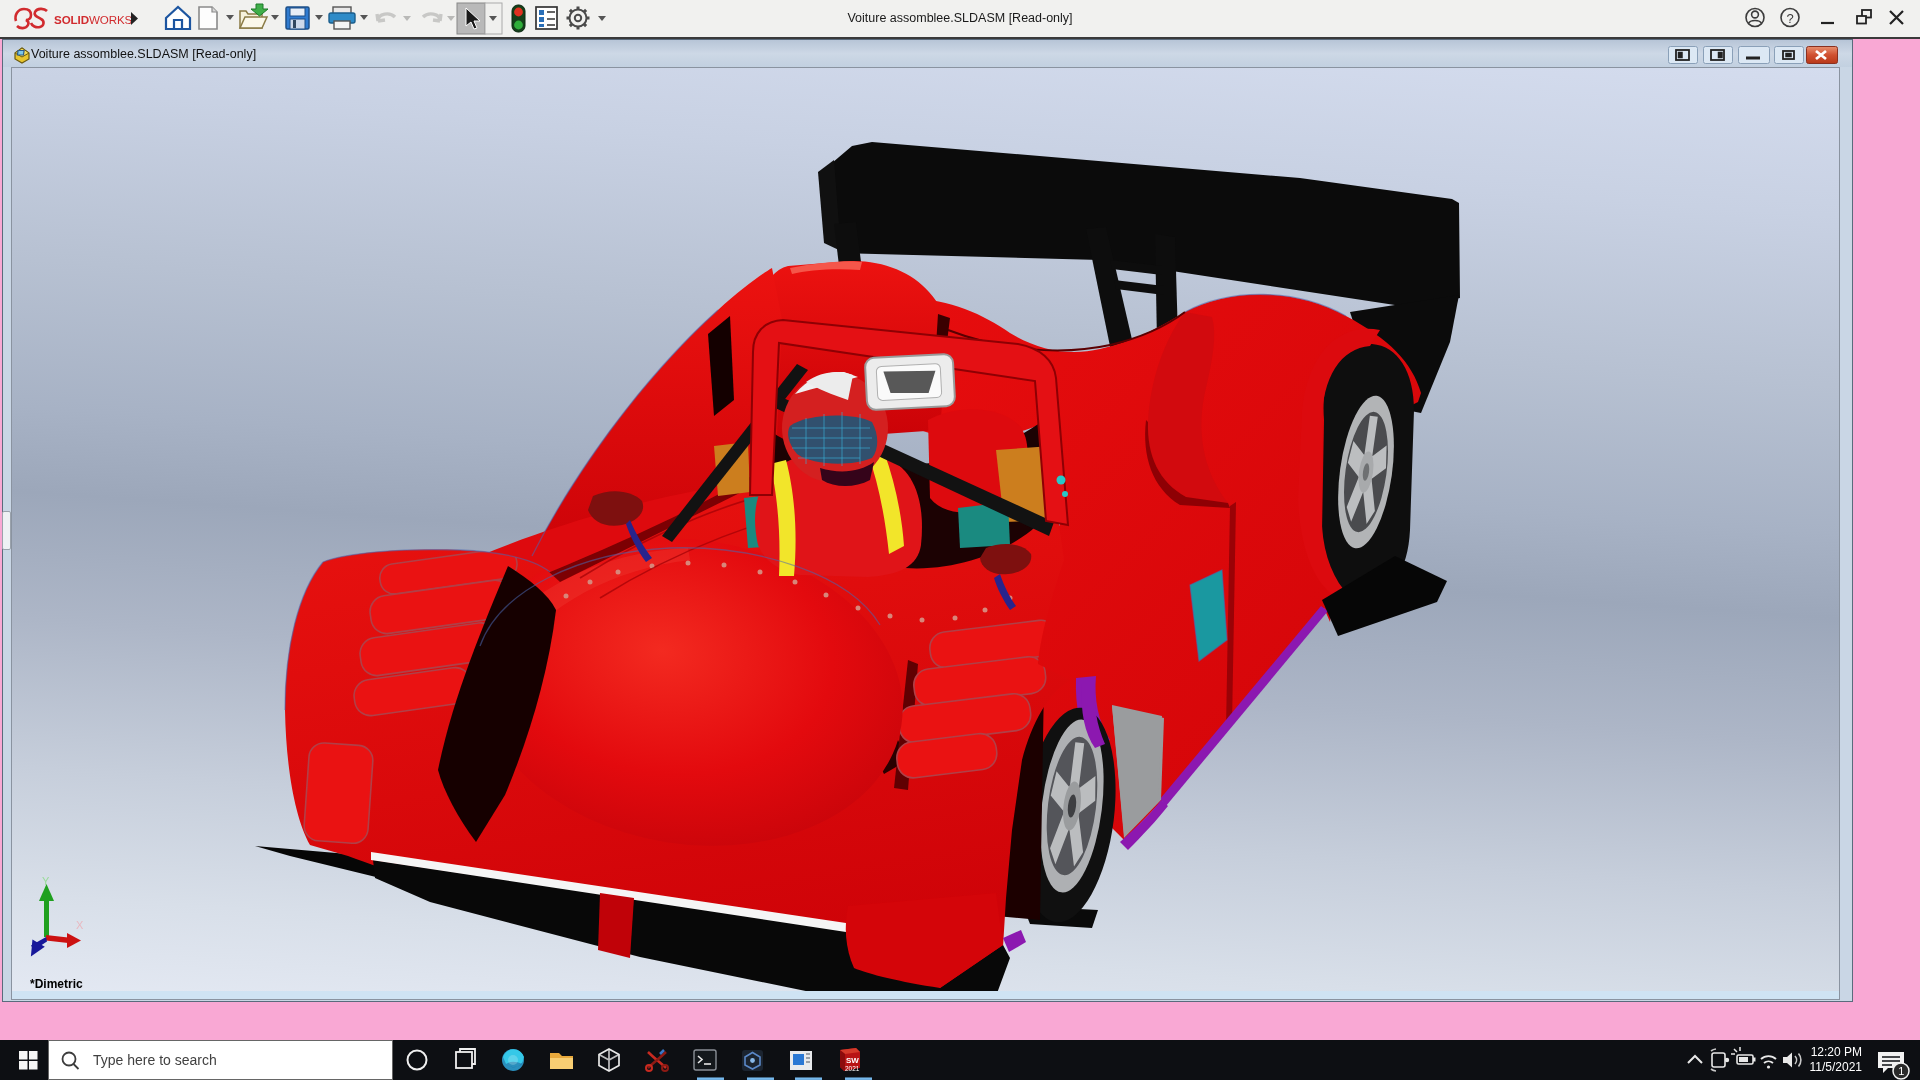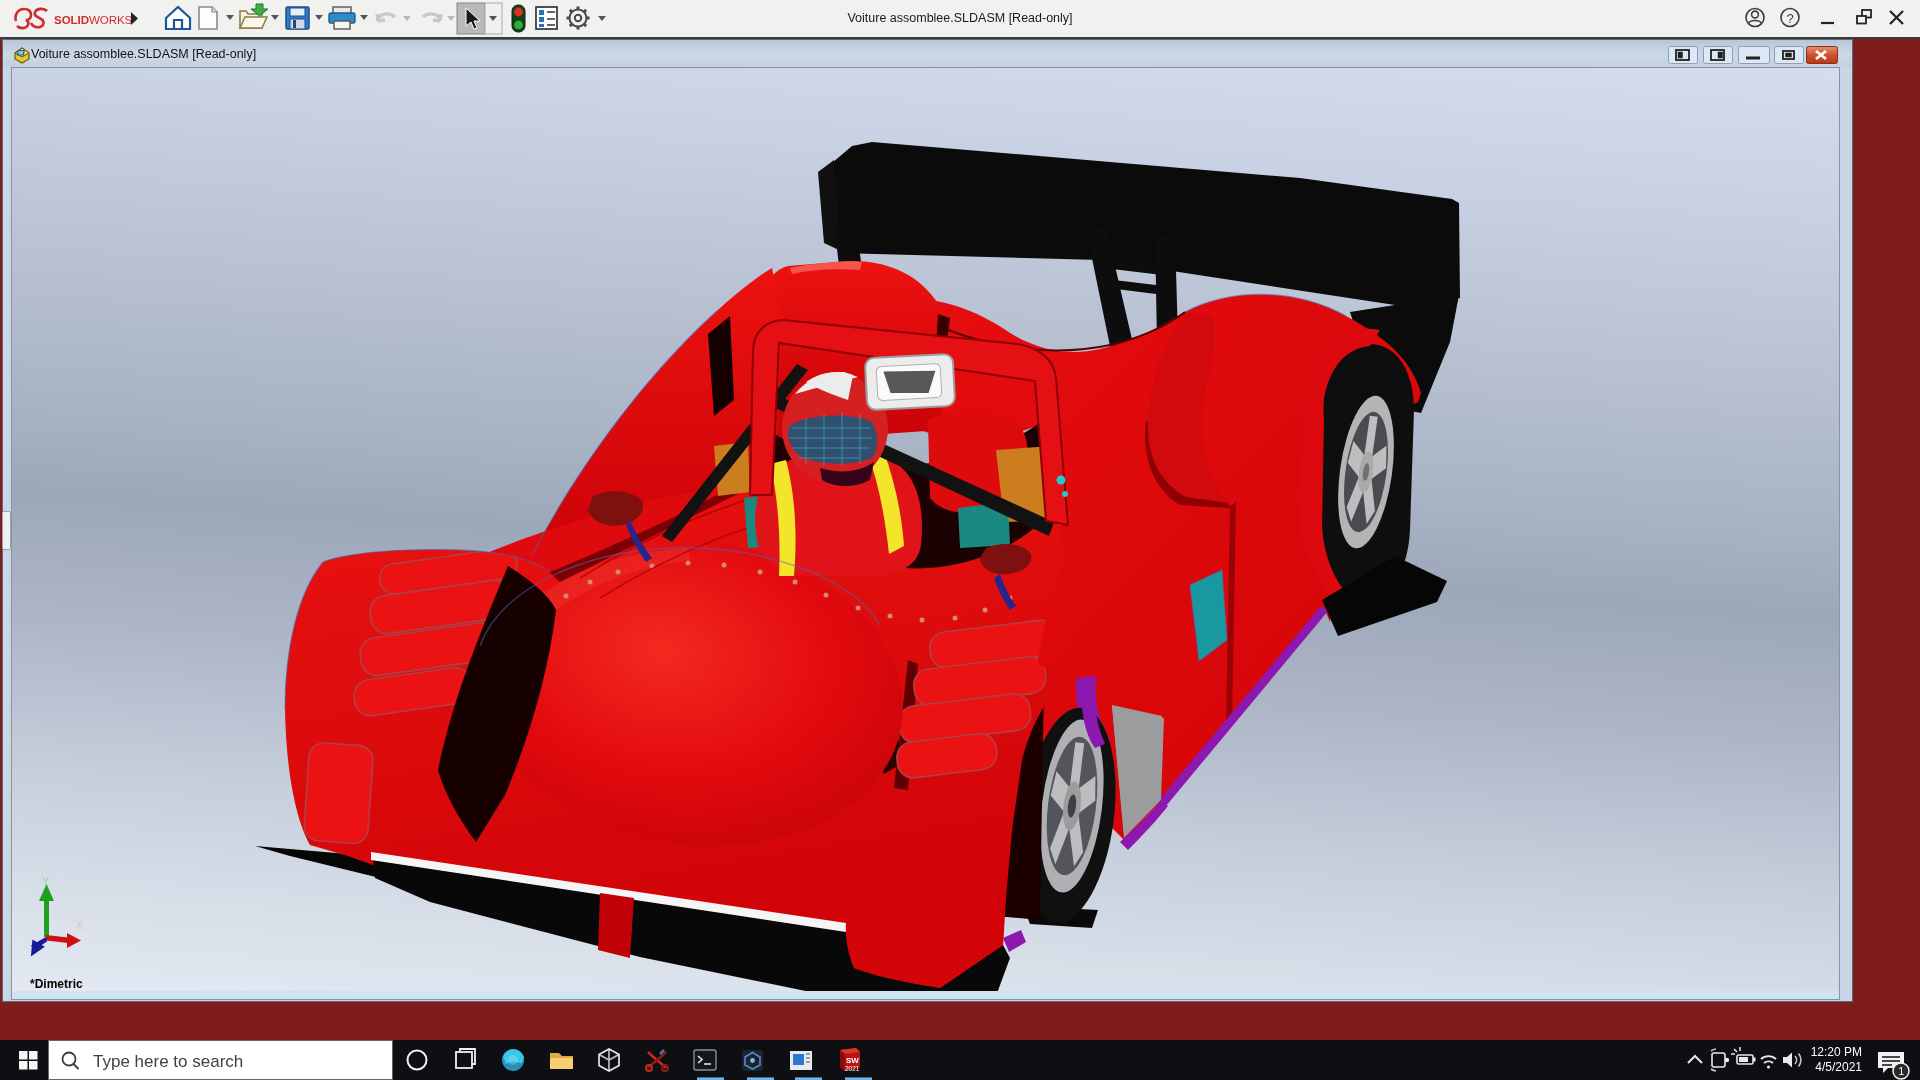--- a/index.html
+++ b/index.html
@@ -1,34 +1,34 @@
 <!DOCTYPE html>
 <html><head>
 <meta charset="utf-8">
 <style>
 * { margin:0; padding:0; box-sizing:border-box; }
 html,body { width:1920px; height:1080px; overflow:hidden; font-family:"Liberation Sans", sans-serif; }
-#root { position:relative; width:1920px; height:1080px; background:#7f1d1d; }
+#root { position:relative; width:1920px; height:1080px; background:#f9a8d4; }
 #appbar { position:absolute; left:0; top:0; width:1920px; height:37px; background:#f1f1ef; }
 #appbar .apptitle { position:absolute; left:0; right:0; top:11px; text-align:center; font-size:12.5px; color:#1a1a1a; }
 #sep { position:absolute; left:0; top:37px; width:1920px; height:2px; background:#3a3a3a; }
 #docwin { position:absolute; left:2px; top:39px; width:1851px; height:963px; background:#c9d6e5; border:1px solid #5a6b7d; }
 #doctitle { position:absolute; left:0; top:0; width:100%; height:27px;
   background:linear-gradient(#b7c5d7 0%, #cdd8e6 50%, #c2d0e0 100%); }
 #doctitle .txt { position:absolute; left:28px; top:7px; font-size:12.5px; color:#111; }
 #viewport { position:absolute; left:8px; top:27px; width:1829px; height:933px; overflow:hidden;
   background:linear-gradient(184deg, #d4dcee 0%, #c8d1e3 14%, #b7c1d2 30%, #a7b2c5 44%, #9ca7ba 52%, #adb6c7 64%, #c6cedb 78%, #d8dfe9 90%, #e4e9f3 100%);
   border:1px solid #8a93a0; }
 #vpbottomstrip { position:absolute; left:0px; bottom:0px; width:1827px; height:8px; background:#cfe3f3; }
 #dimetric { position:absolute; left:18px; top:909px; font-size:12px; font-weight:bold; color:#000; }
 #lefttab { position:absolute; left:-1px; top:471px; width:9px; height:39px; background:#eef1f4; border:1px solid #9aa2ac; border-radius:2px; z-index:5; }
 #carsvg { position:absolute; left:0; top:0; }
 #taskbar { position:absolute; left:0; top:1040px; width:1920px; height:40px; background:#0d0f13; }
 #searchbox { position:absolute; left:48px; top:0px; width:345px; height:40px; background:#ffffff; border:1px solid #666; }
-#searchbox span { position:absolute; left:44px; top:11px; font-size:17px; color:#414141; }
+#searchbox span { position:absolute; left:44px; top:11px; font-size:14px; color:#414141; }
 .clock { position:absolute; color:#fff; font-size:12px; text-align:right; }
 </style>
 </head>
 <body>
 <div id="root">
 
   <div id="appbar">
     <svg width="1920" height="37" style="position:absolute;left:0;top:0">
 
       <g transform="translate(14,7)">
@@ -467,16 +467,16 @@
       </g>
     </svg>
     <div id="searchbox">
         <span>Type here to search</span>
       </div>
     <svg width="40" height="40" style="position:absolute;left:48px;top:0">
       <circle cx="21" cy="19" r="6.5" fill="none" stroke="#3c3c3c" stroke-width="1.8"></circle>
       <path d="M25.5,24 l5,5" stroke="#3c3c3c" stroke-width="1.8"></path>
     </svg>
     <div class="clock" style="left:1806px; top:5px; width:56px;">12:20 PM</div>
-    <div class="clock" style="left:1806px; top:20px; width:56px;">4/5/2021</div>
+    <div class="clock" style="left:1806px; top:20px; width:56px;">11/5/2021</div>
   </div>
 
 </div>
 
 </body></html>

